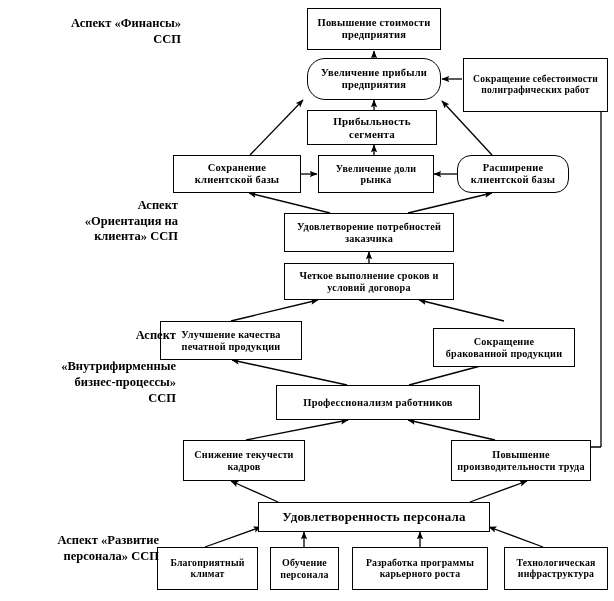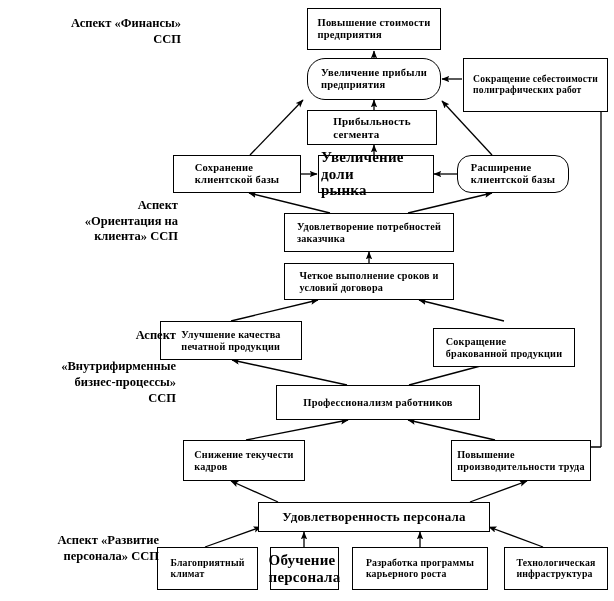--- a/index.html
+++ b/index.html
@@ -13,21 +13,21 @@
   svg.layer{position:absolute;left:0;top:0;width:614px;height:601px;}
 
   .node{
     position:absolute;
     box-sizing:border-box;
     border:1.6px solid #000;
     background:#fff;
     display:flex;
     align-items:center;
     justify-content:center;
-    text-align:left;
+    text-align:center;
     font-weight:bold;
     line-height:1.12;
     letter-spacing:.2px;
     padding:14px 2px;
     z-index:3;
   }
   .aspect{
     position:absolute;
     font-weight:bold;
     text-align:right;
@@ -126,21 +126,21 @@
 
   <div class="node" style="left: 463px; top: 58px; width: 145px; height: 54px; font-size: 9.6px; white-space: pre-line;">Сокращение себестоимости
 полиграфических работ</div>
 
   <div class="node" style="left: 307px; top: 110px; width: 130px; height: 35px; font-size: 11px; white-space: pre-line;">Прибыльность
 сегмента</div>
 
   <div class="node" style="left: 173px; top: 155px; width: 128px; height: 38px; font-size: 10.5px; white-space: pre-line;">Сохранение
 клиентской базы</div>
 
-  <div class="node" style="left: 318px; top: 155px; width: 116px; height: 38px; font-size: 15px; white-space: pre-line;">Увеличение доли
+  <div class="node" style="left: 318px; top: 155px; width: 116px; height: 38px; font-size: 10px; white-space: pre-line;">Увеличение доли
 рынка</div>
 
   <div class="node" style="left: 457px; top: 155px; width: 112px; height: 38px; font-size: 10.5px; white-space: pre-line; border-radius: 14px;">Расширение
 клиентской базы</div>
 
   <div class="node" style="left: 284px; top: 213px; width: 170px; height: 39px; font-size: 10.2px; white-space: pre-line;">Удовлетворение потребностей
 заказчика</div>
 
   <div class="node" style="left: 284px; top: 263px; width: 170px; height: 37px; font-size: 10.2px; white-space: pre-line;">Четкое выполнение сроков и
 условий договора</div>
@@ -157,21 +157,21 @@
 кадров</div>
 
   <div class="node" style="left: 451px; top: 440px; width: 140px; height: 41px; font-size: 10.2px; white-space: pre-line;">Повышение
 производительности труда</div>
 
   <div class="node" style="left:258px;top:502px;width:232px;height:28px;font-size:13px;">Удовлетворенность персонала</div>
 
   <div class="node" style="left: 157px; top: 547px; width: 101px; height: 43px; font-size: 9.8px; white-space: pre-line;">Благоприятный
 климат</div>
 
-  <div class="node" style="left: 270px; top: 547px; width: 69px; height: 43px; font-size: 15px; white-space: pre-line;">Обучение
+  <div class="node" style="left: 270px; top: 547px; width: 69px; height: 43px; font-size: 10px; white-space: pre-line;">Обучение
 персонала</div>
 
   <div class="node" style="left: 352px; top: 547px; width: 136px; height: 43px; font-size: 9.8px; white-space: pre-line;">Разработка программы
 карьерного роста</div>
 
   <div class="node" style="left: 504px; top: 547px; width: 104px; height: 43px; font-size: 9.8px; white-space: pre-line;">Технологическая
 инфраструктура</div>
 
 </div>
 

